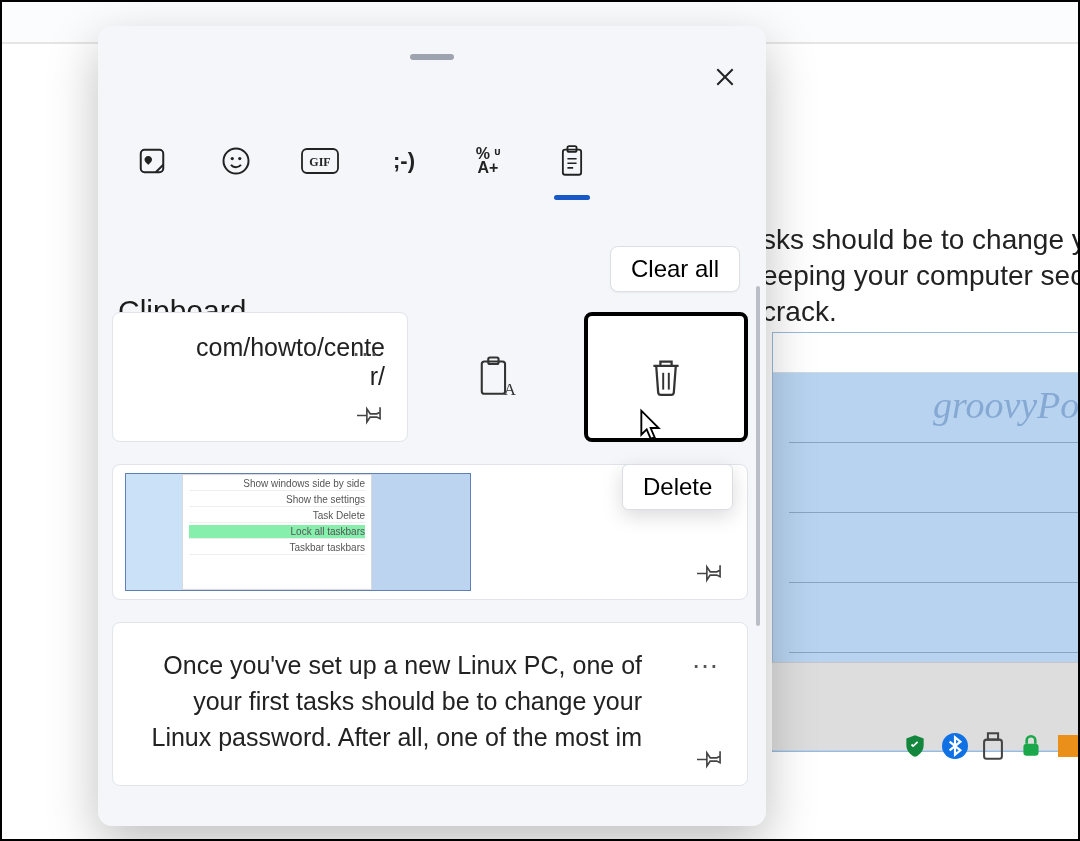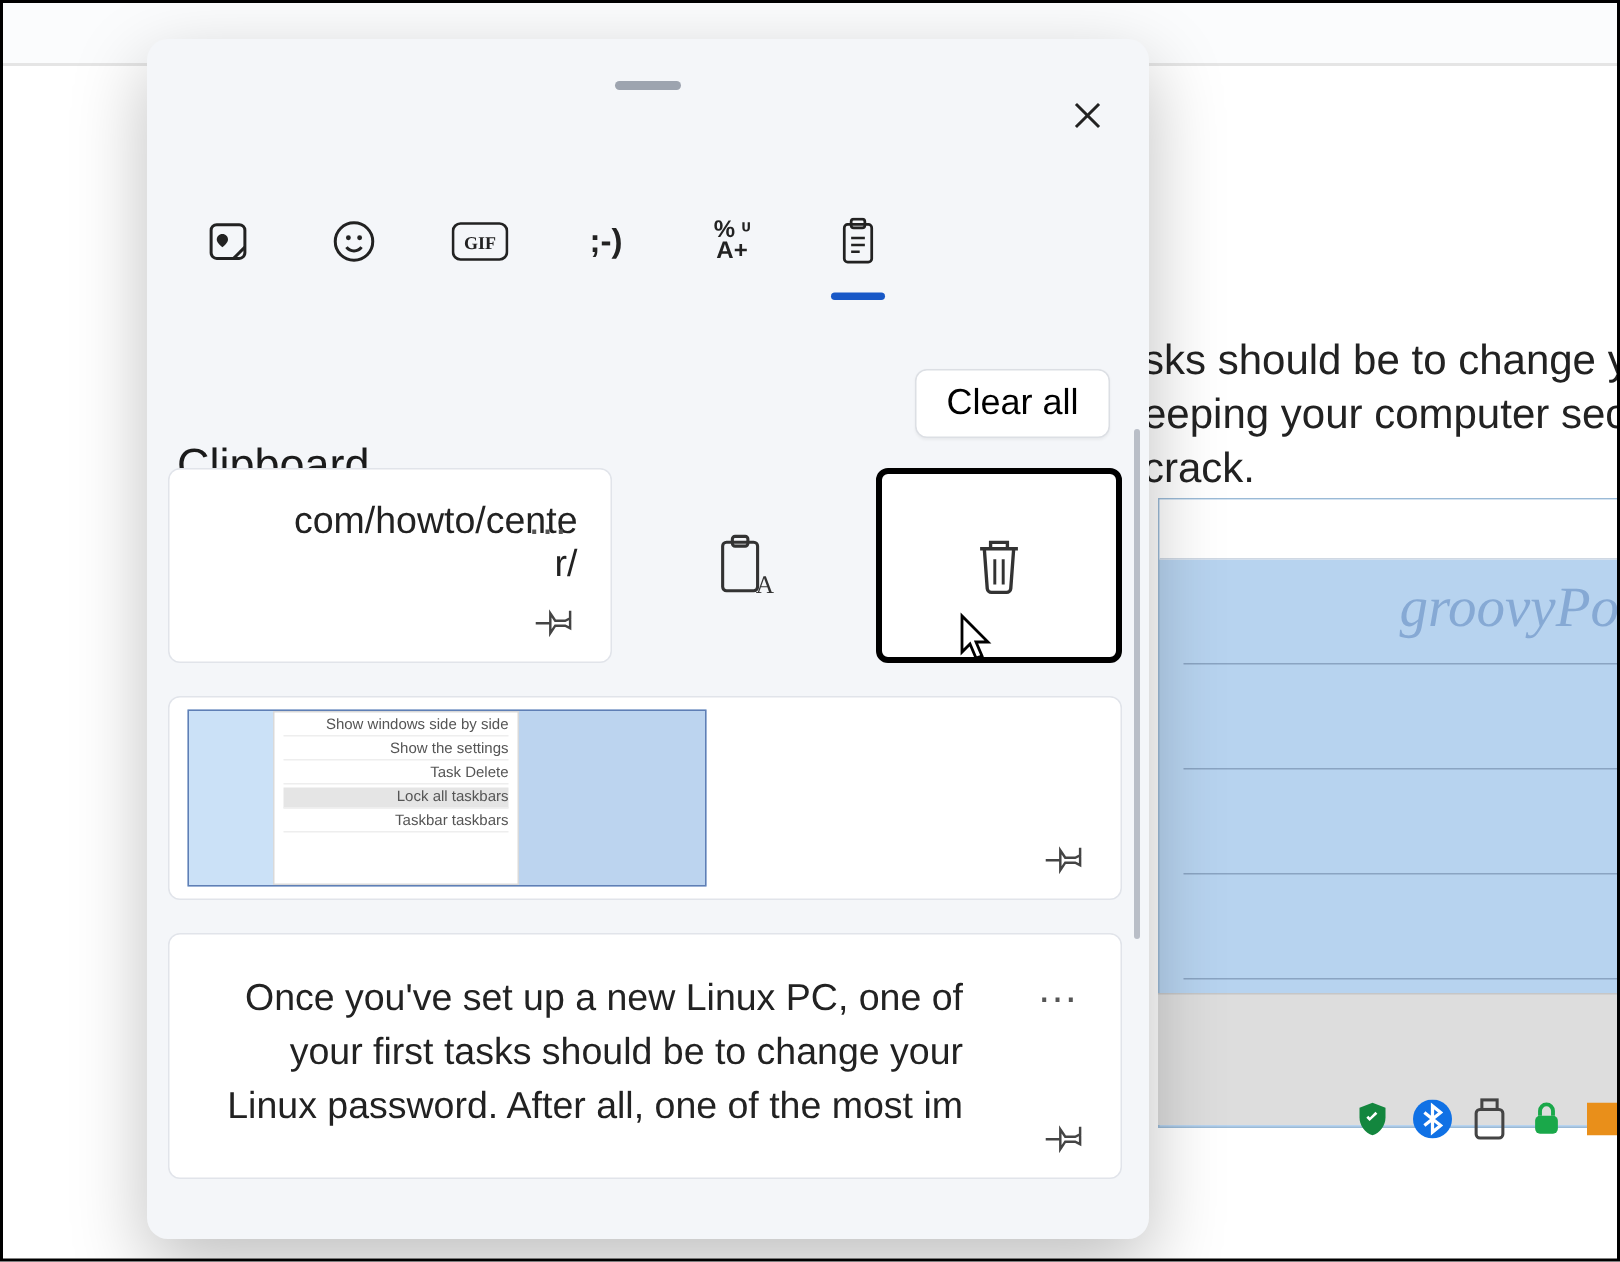--- a/index.html
+++ b/index.html
@@ -130,21 +130,21 @@
     box-shadow:0 6px 20px rgba(0,0,0,.15);
   }
 
   
   .thumb{
     width:346px; height:118px; border:1px solid #5f7fb5; background:#bcd4ef;
     display:flex; font-size:10px; margin:-6px 0 -6px -6px;
   }
   .thumb-left{ width:56px; background:#cbe1f7; }
   .thumb-menu{
-    background:#fff; border:1px solid #d9d9d9; width:164px;
+    background:#fff; border:1px solid #d9d9d9; width:190px;
     display:flex; flex-direction:column; padding:2px 6px; gap:2px;
     color:#555;
   }
   .thumb-menu div{ border-bottom:1px solid #eee; padding:1px 0;}
   .thumb-right{ flex:1; display:flex; flex-direction:column; }
   .thumb-brand{ font-size:11px; color:#9ab3d6; font-style:italic; padding:4px 0 0 6px; font-family:Georgia,serif;}
   .thumb-tray{ margin-top:auto; background:#efefef; font-size:9px; padding:1px 4px; letter-spacing:1px;}
 
   .cursor{
     position:absolute; pointer-events:none;
@@ -301,21 +301,21 @@
       </div>
     </div>
 
     <div class="card" style="padding:14px 18px;">
       <div class="thumb">
         <div class="thumb-left"></div>
         <div class="thumb-menu">
           <div>Show windows side by side</div>
           <div>Show the settings</div>
           <div>Task Delete</div>
-          <div style="background:#e5e5e5">Lock all taskbars</div>
+          <div style="background:#86efac">Lock all taskbars</div>
           <div>Taskbar taskbars</div>
         </div>
       </div>
       <div class="pin">
         <span>
           <svg width="28" height="28" viewBox="0 0 24 24">
               <path d="M14 3l7 7-3 1-4 4 1 5-4-4-6 6 6-6-4-4 5 1 4-4 1-3z" transform="rotate(45 12 12)" fill="none" stroke="#444" stroke-width="1.4"></path>
             </svg>
         </span>
       </div>
@@ -328,20 +328,21 @@
         <span>
           <svg width="28" height="28" viewBox="0 0 24 24">
               <path d="M14 3l7 7-3 1-4 4 1 5-4-4-6 6 6-6-4-4 5 1 4-4 1-3z" transform="rotate(45 12 12)" fill="none" stroke="#444" stroke-width="1.4"></path>
             </svg>
         </span>
       </div>
     </div>
 
   </div>
 
+  <div class="tooltip">Delete</div>
 
   <div class="cursor" style="left:540px; top:382px;">
     <svg width="28" height="32" viewBox="0 0 20 24">
         <path d="M2 2l0 18 4-4 3 7 3-1-3-7h6z" fill="#fff" stroke="#000" stroke-width="1.4"></path>
       </svg>
   </div>
 
 </div>
 
 </body></html>

